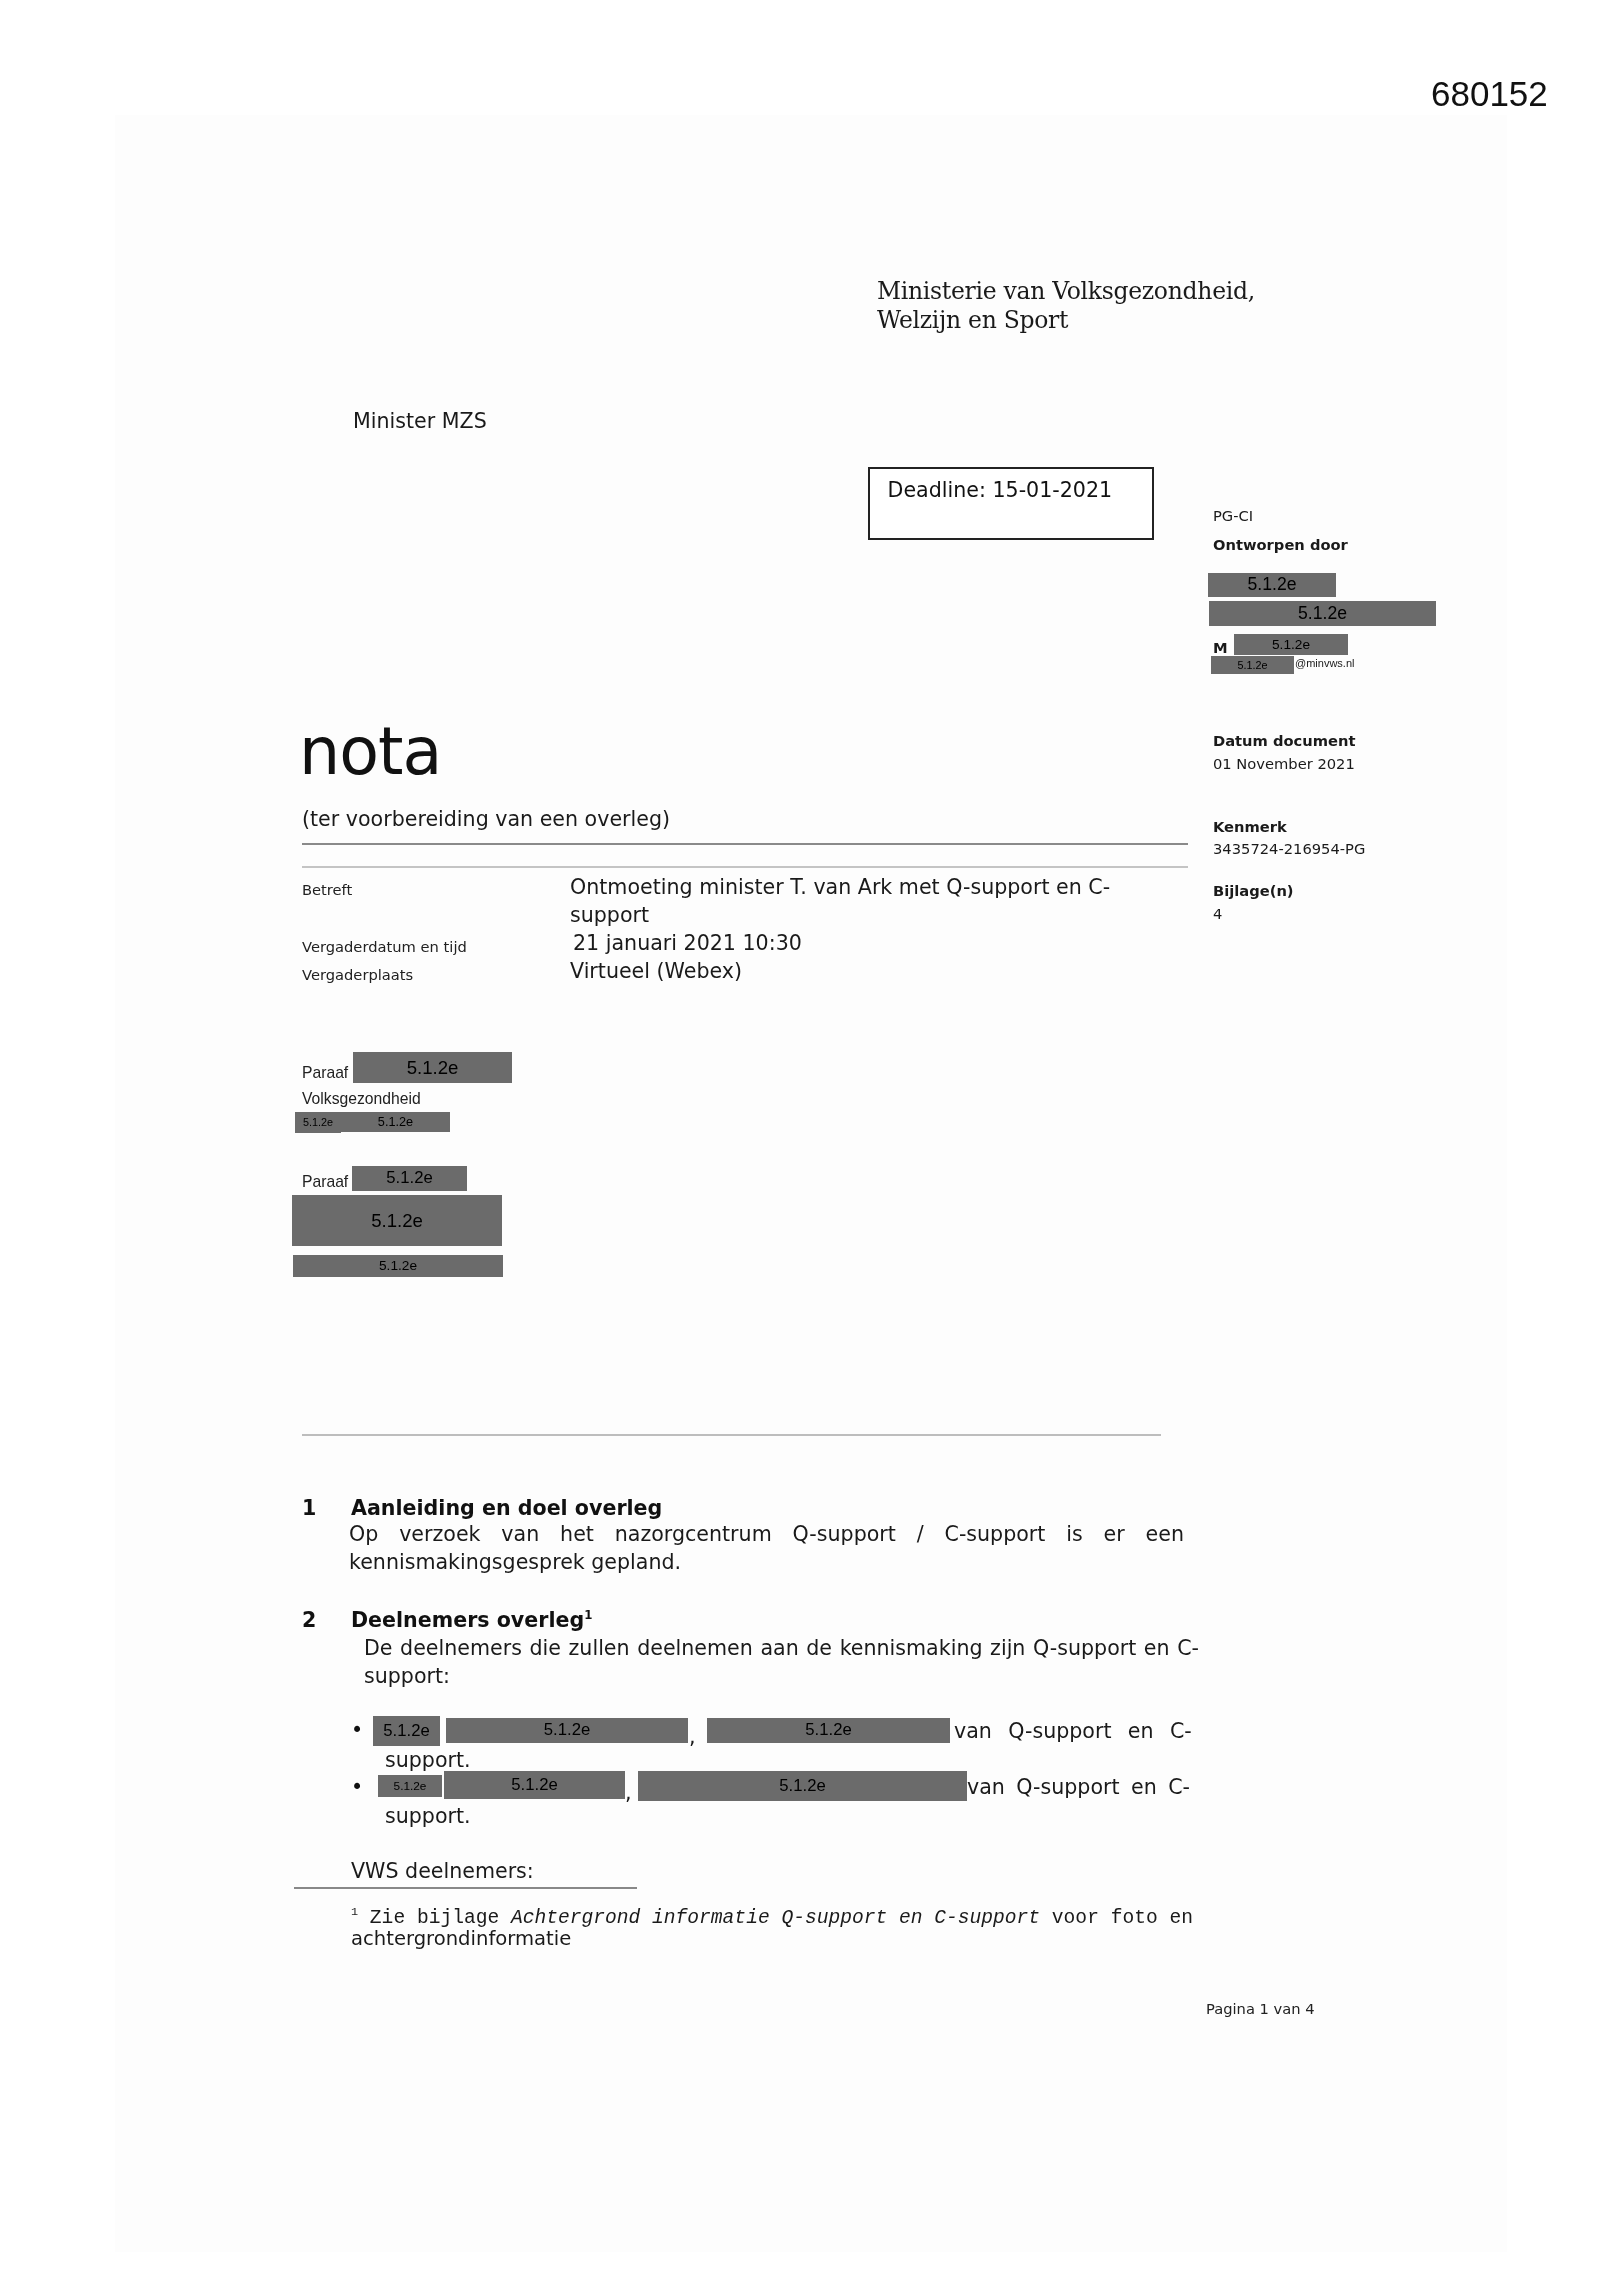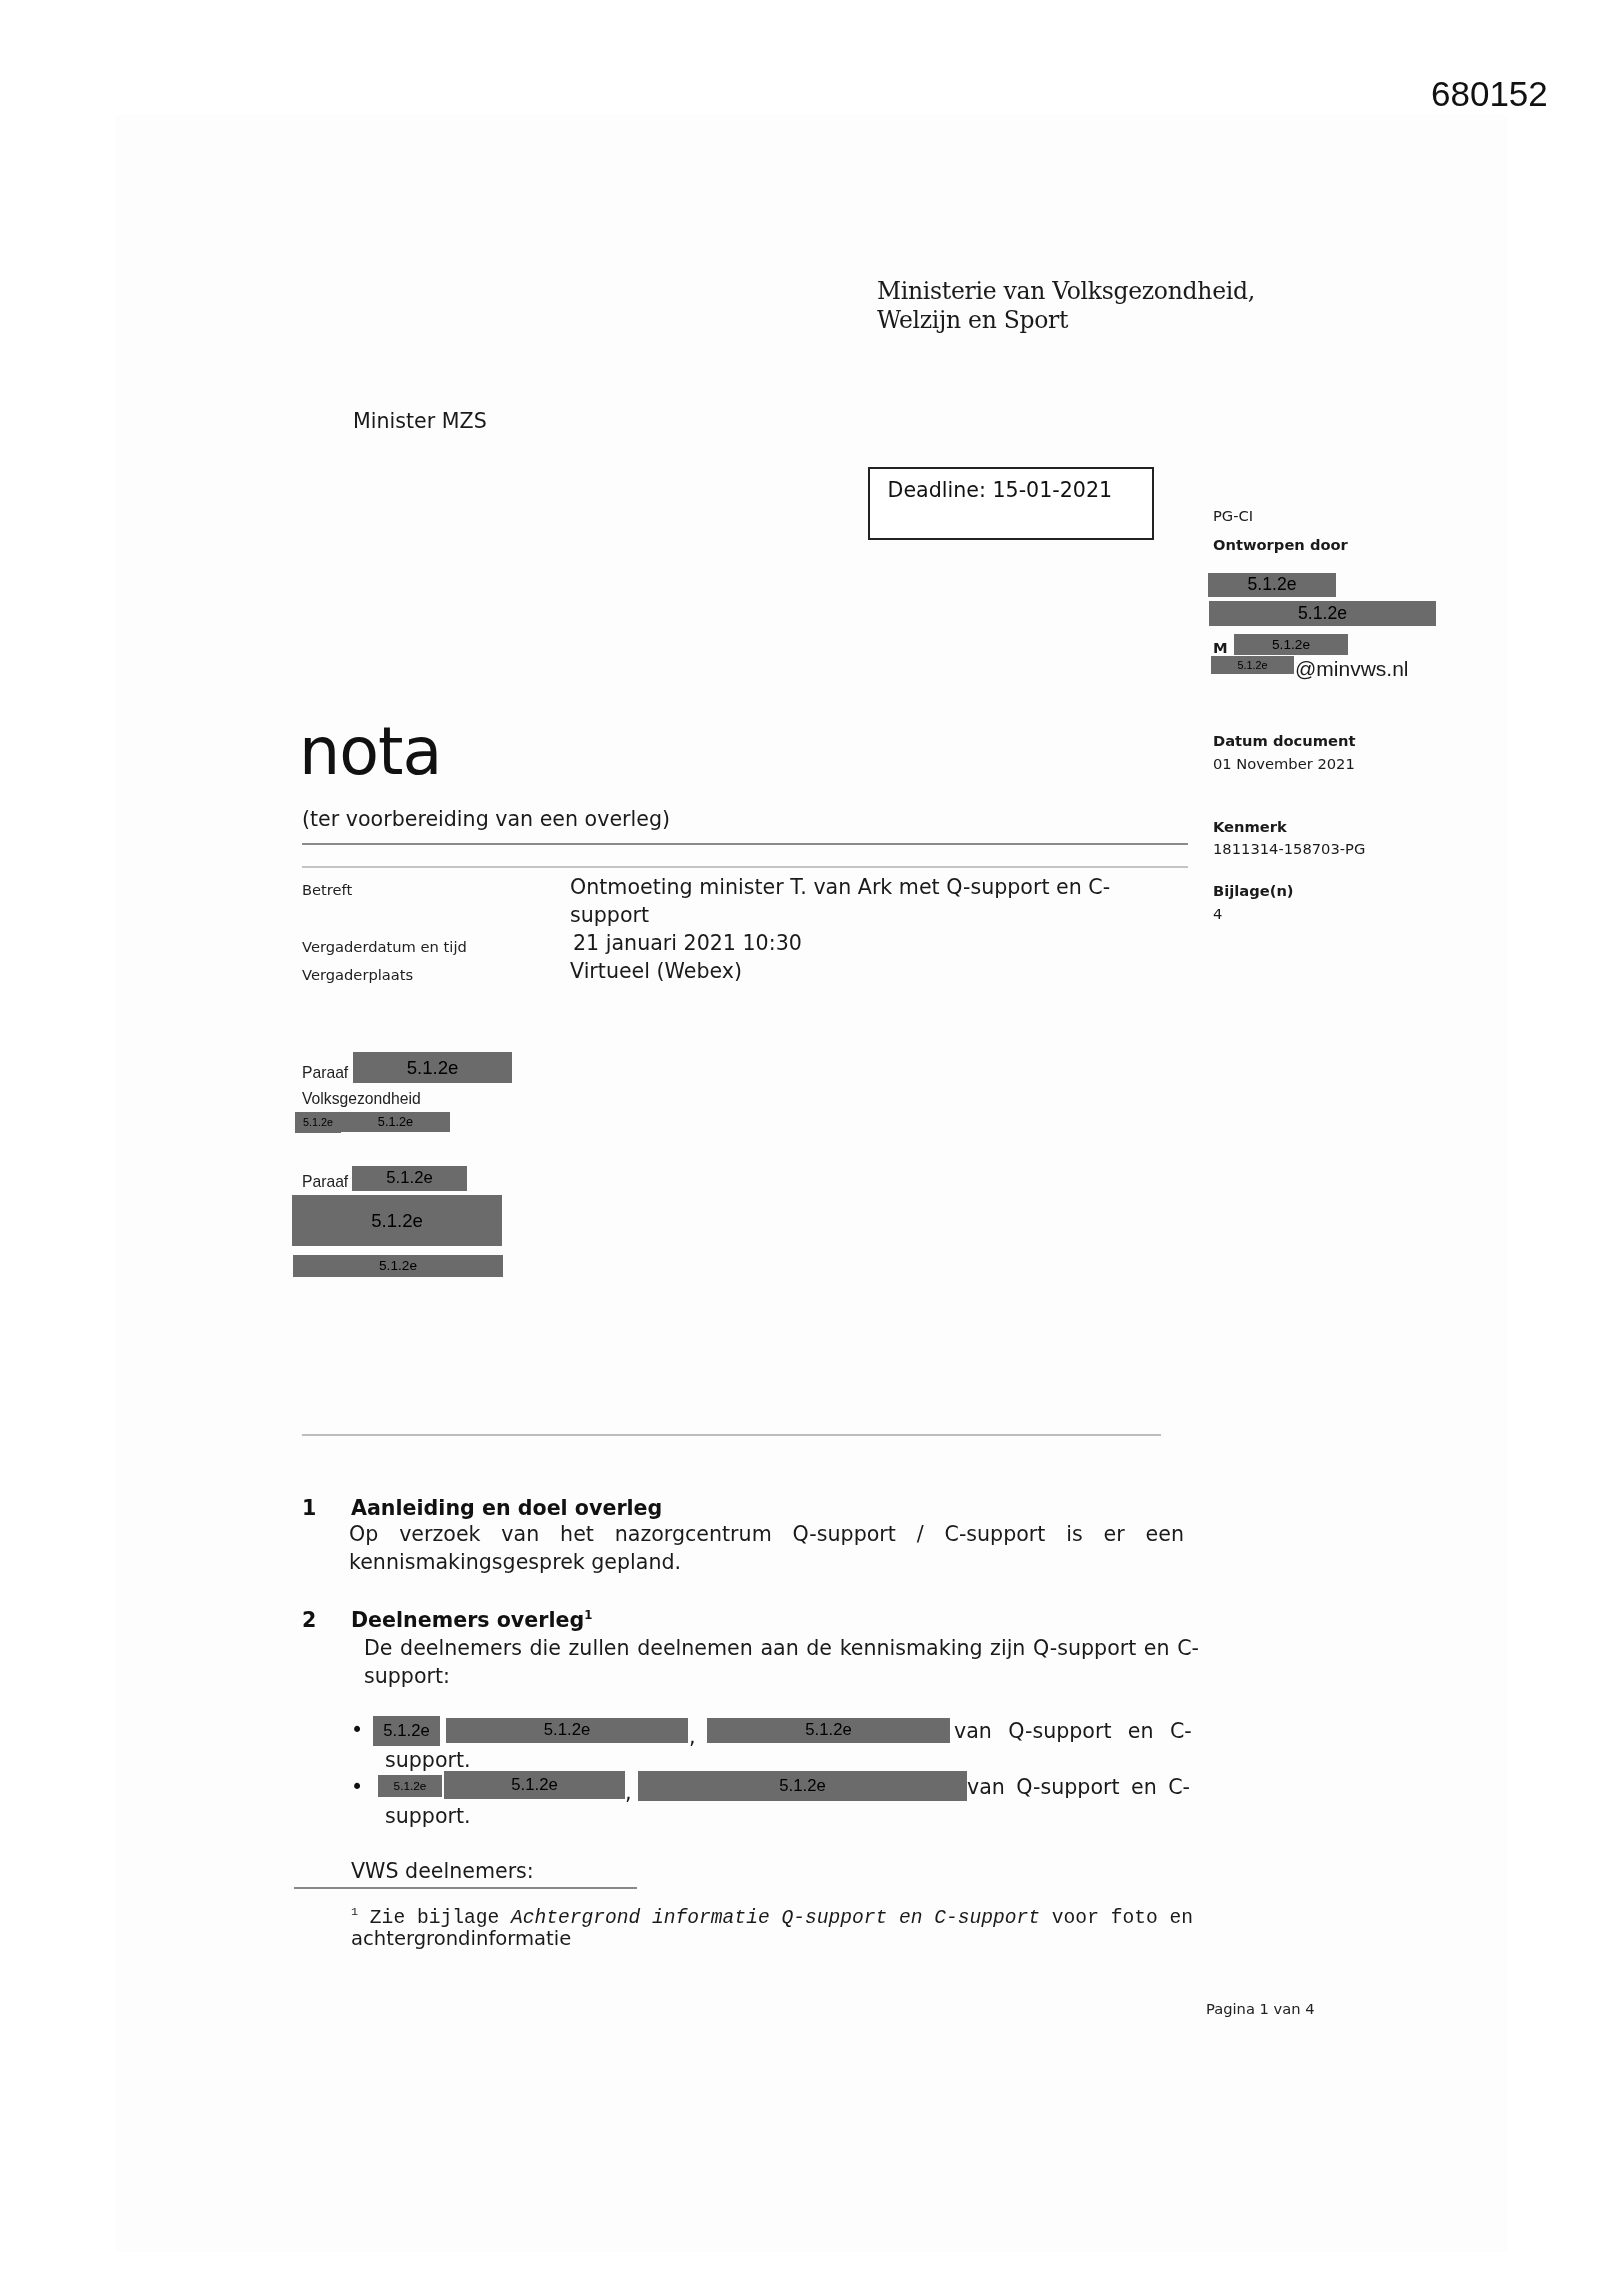--- a/index.html
+++ b/index.html
@@ -61,26 +61,26 @@
   <span>Deadline: 15-01-2021</span>
 </div>
 
 <div class="abs side" style="left:1213px; top:507px;">PG-CI</div>
 <div class="abs side side-bold" style="left:1213px; top:536px;">Ontworpen door</div>
 <div class="redact" style="left:1208px; top:573px; width:128px; height:23.5px; font-size:17.6px;">5.1.2e</div>
 <div class="redact" style="left:1209px; top:601px; width:227px; height:24.5px; font-size:17.6px;">5.1.2e</div>
 <div class="abs side side-bold" style="left:1213px; top:639px; font-size:14.7px;">M</div>
 <div class="redact" style="left:1234px; top:634px; width:114px; height:20.6px; font-size:13.7px;">5.1.2e</div>
 <div class="redact" style="left:1211px; top:656px; width:83px; height:17.6px; font-size:10.8px;">5.1.2e</div>
-<div class="abs side" style="left:1295px; top:657px; font-family:'Liberation Sans', sans-serif; font-size:21px;">@minvws.nl</div>
+<div class="abs side" style="left:1295px; top:657px; font-family:'Liberation Sans', sans-serif; font-size:11px;">@minvws.nl</div>
 
 <div class="abs side side-bold" style="left:1213px; top:732px;">Datum document</div>
 <div class="abs side" style="left:1213px; top:755px;">01 November 2021</div>
 <div class="abs side side-bold" style="left:1213px; top:818px;">Kenmerk</div>
-<div class="abs side" style="left:1213px; top:840px;">1811314-158703-PG</div>
+<div class="abs side" style="left:1213px; top:840px;">3435724-216954-PG</div>
 <div class="abs side side-bold" style="left:1213px; top:882px;">Bijlage(n)</div>
 <div class="abs side" style="left:1213px; top:905px;">4</div>
 
 <div class="abs doc-title">nota</div>
 <div class="abs doc-subtitle">(ter voorbereiding van een overleg)</div>
 <div class="hr" style="left:302px; top:843px; width:886px; background:#8a8a8a;"></div>
 <div class="hr" style="left:302px; top:866px; width:886px; background:#c4c4c4;"></div>
 
 <div class="abs meta-label" style="left:302px; top:881px;">Betreft</div>
 <div class="abs meta-value" style="left:570px; top:875px;">Ontmoeting minister T. van Ark met Q-support en C-</div>

